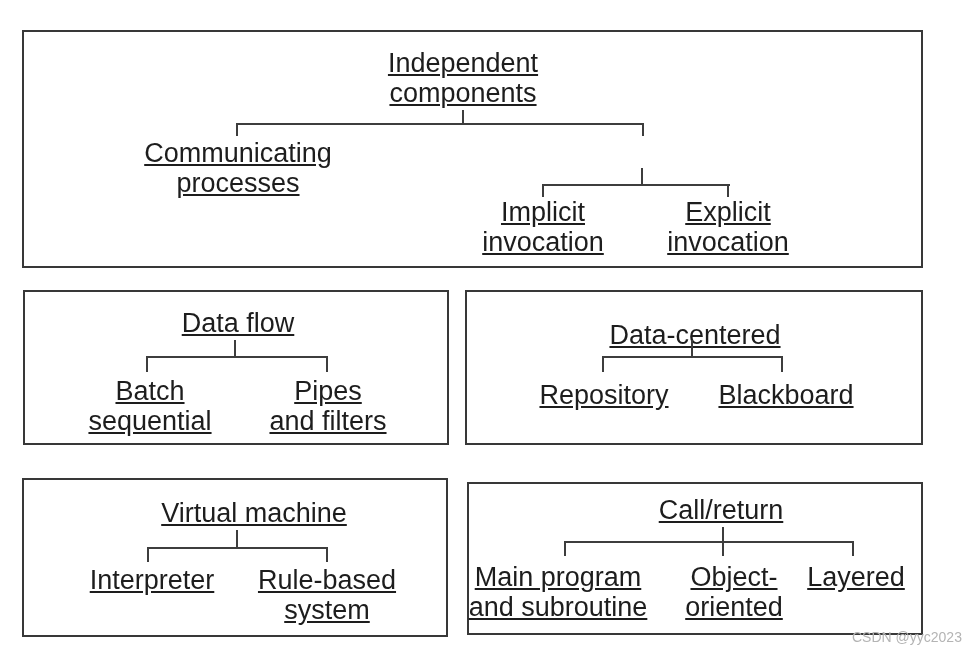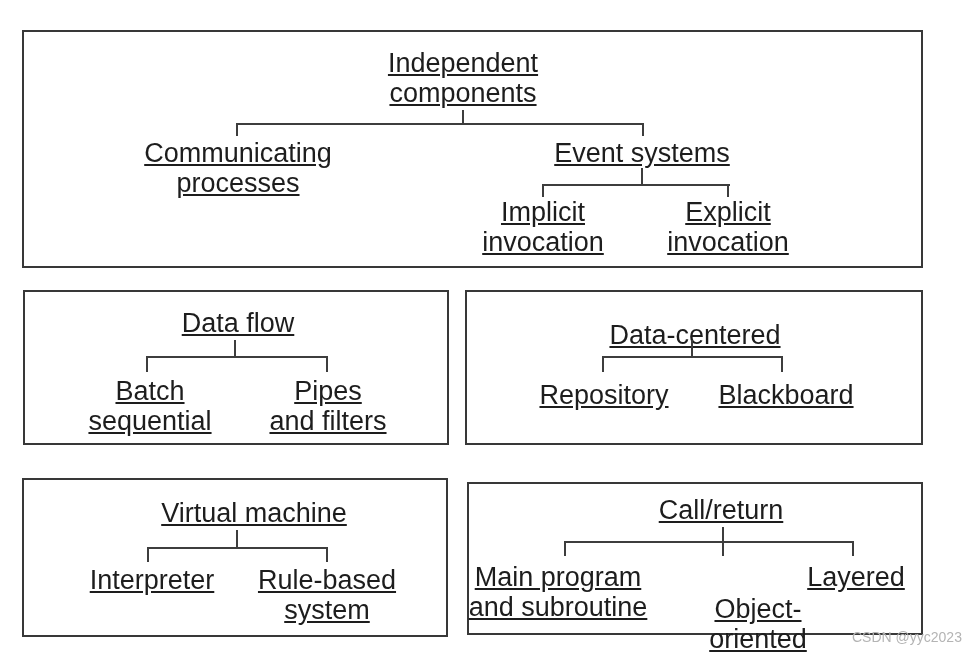--- a/index.html
+++ b/index.html
@@ -34,21 +34,21 @@
   #t-batch   {left:150px;top:376px;}
   #t-pipes   {left:328px;top:376px;}
   #t-datacent{left:695px;top:320px;}
   #t-repo    {left:604px;top:380px;}
   #t-black   {left:786px;top:380px;}
   #t-vm      {left:254px;top:498px;}
   #t-interp  {left:152px;top:565px;}
   #t-rule    {left:327px;top:565px;}
   #t-call    {left:721px;top:495px;}
   #t-main    {left:558px;top:562px;}
-  #t-obj     {left:758px;top:562px;margin-top:32px;}
+  #t-obj     {left:734px;top:562px;}
   #t-lay     {left:856px;top:562px;text-align:center;}
 
   
   #c1{left:462px;top:110px;height:14px;}
   #c2{left:236px;top:123px;width:408px;}
   #c3{left:236px;top:123px;height:13px;}
   #c4{left:642px;top:123px;height:13px;}
   
   #c5{left:641px;top:168px;height:17px;}
   #c6{left:542px;top:184px;width:188px;}
@@ -93,21 +93,20 @@
   <div class="box" id="box-br"></div>
 
   <div class="label" id="t-ind">Independent
 components</div>
   <div class="v" id="c1"></div>
   <div class="h" id="c2"></div>
   <div class="v" id="c3"></div>
   <div class="v" id="c4"></div>
   <div class="label" id="t-comm">Communicating
 processes</div>
-  <div class="label" id="t-event">Event systems</div>
   <div class="v" id="c5"></div>
   <div class="h" id="c6"></div>
   <div class="v" id="c7"></div>
   <div class="v" id="c8"></div>
   <div class="label" id="t-impl">Implicit
 invocation</div>
   <div class="label" id="t-expl">Explicit
 invocation</div>
 
   <div class="label" id="t-dataflow">Data flow</div>

